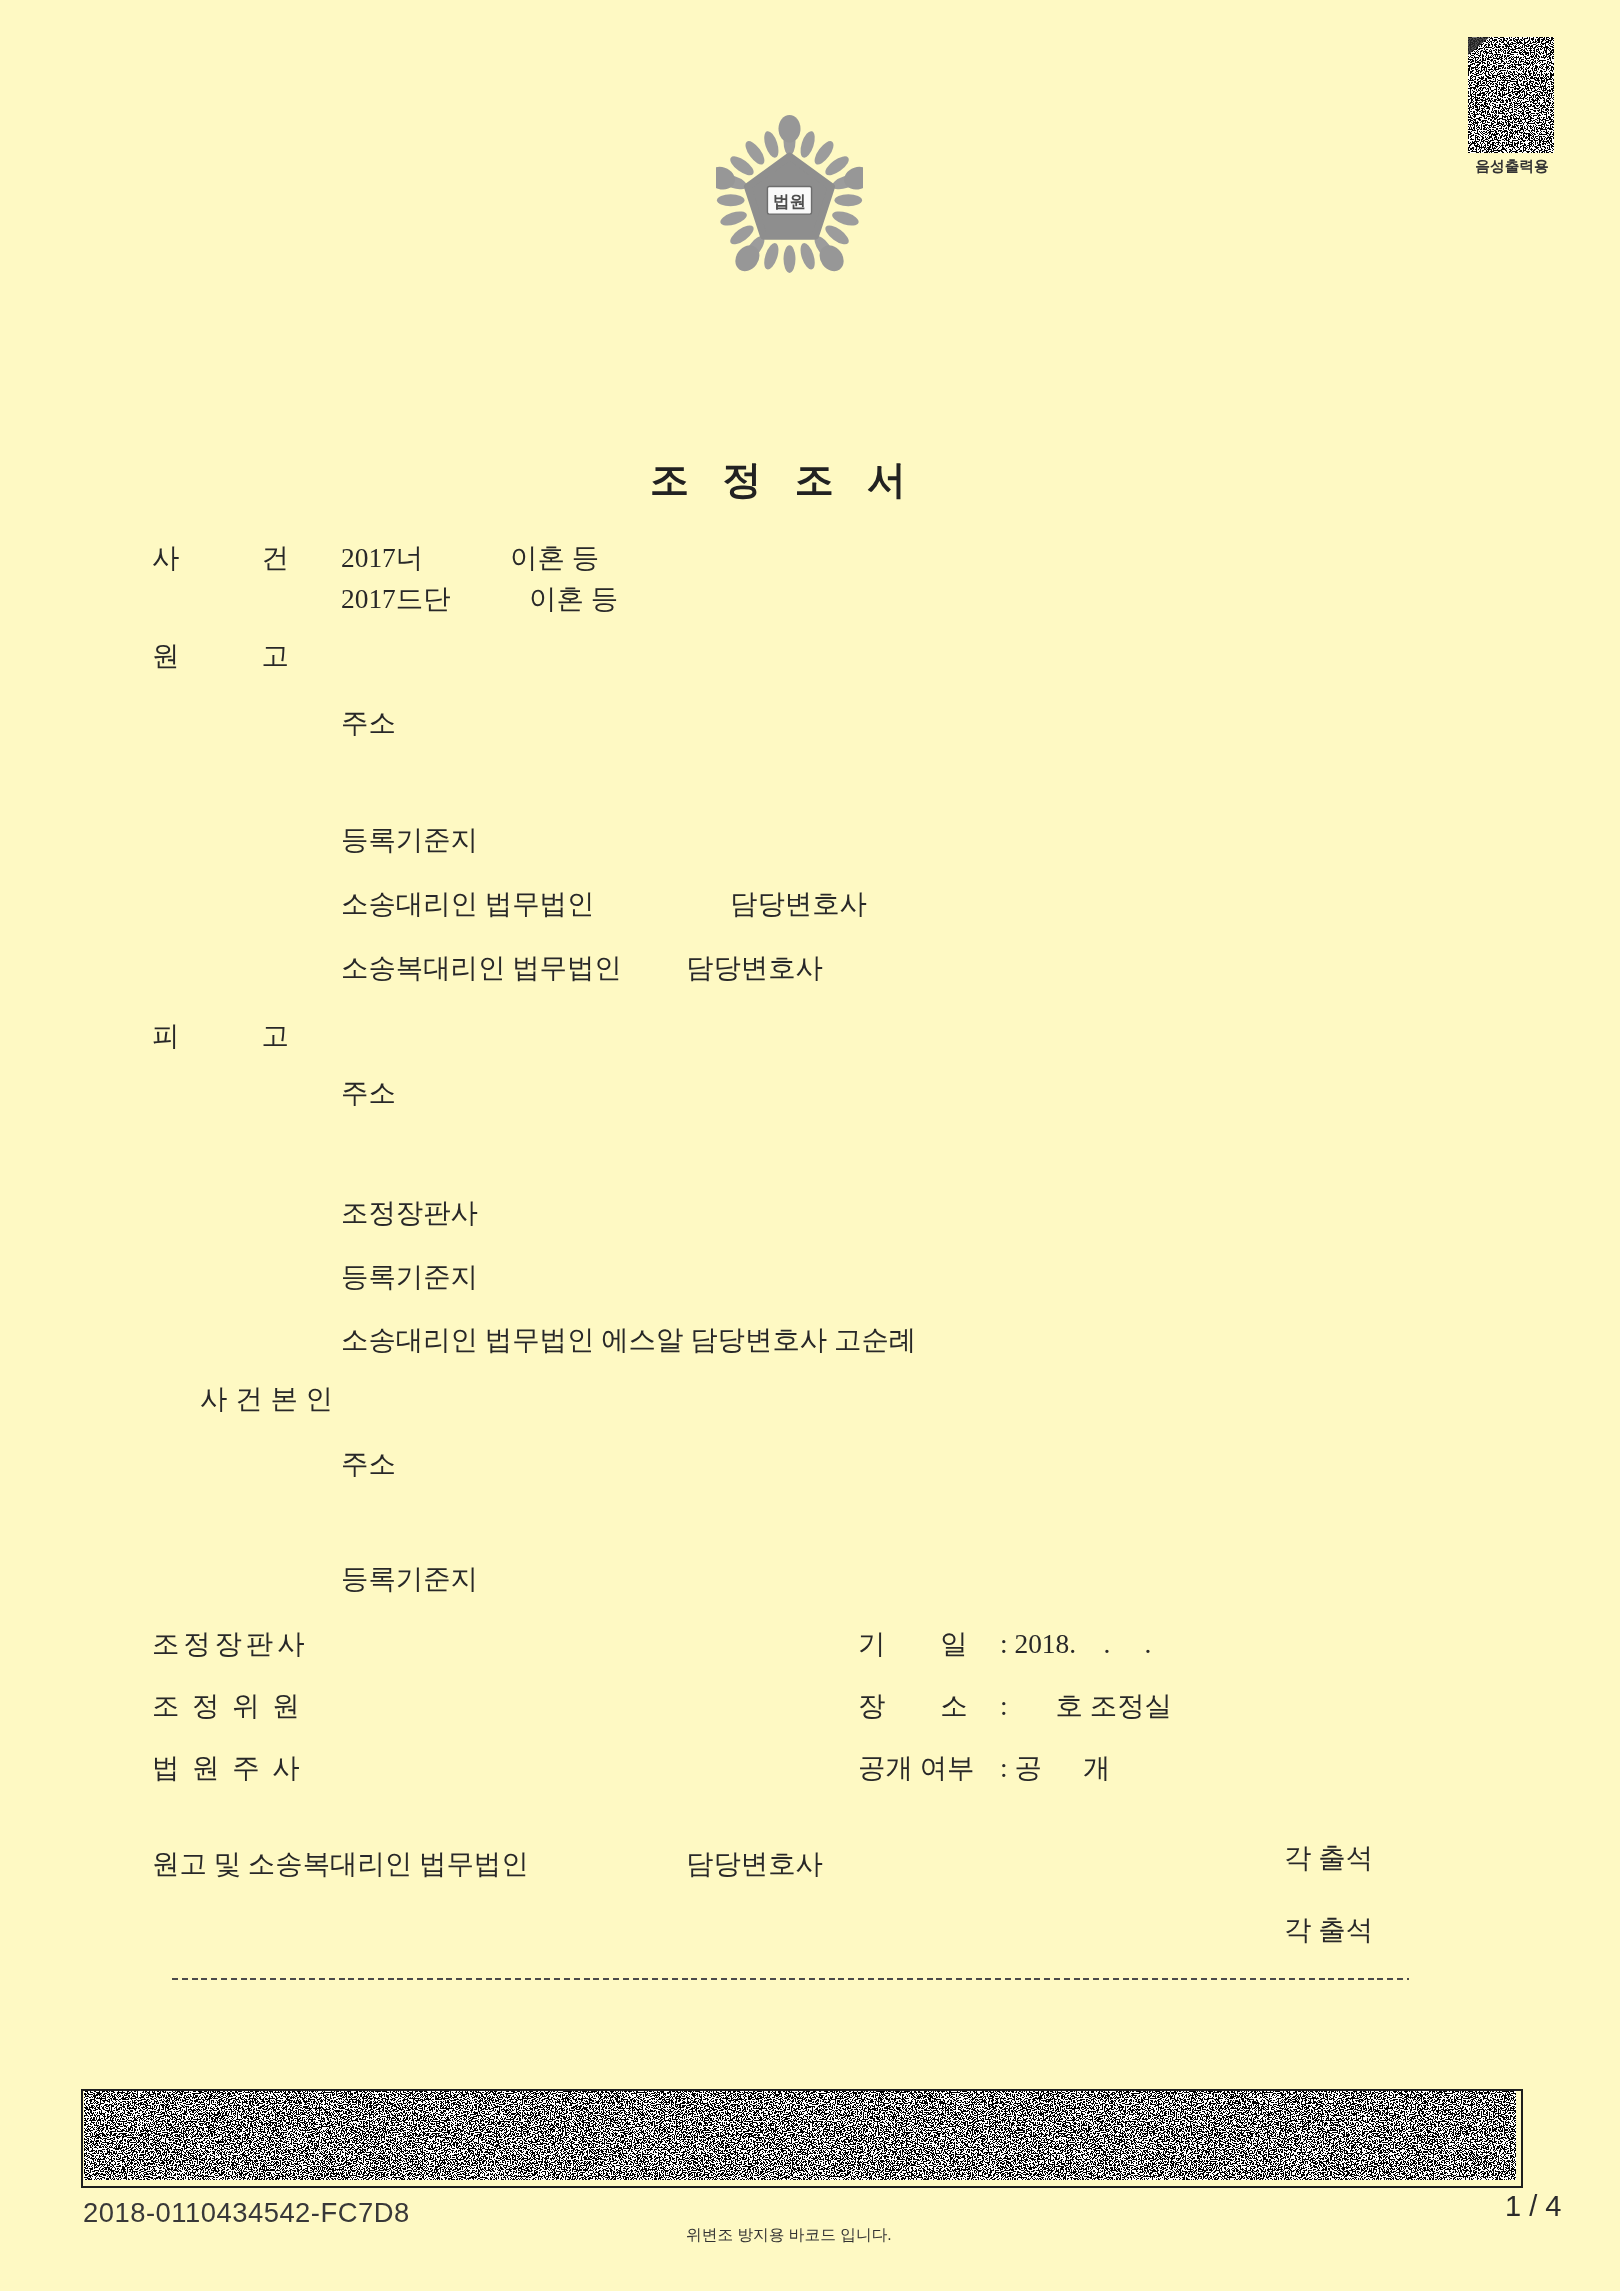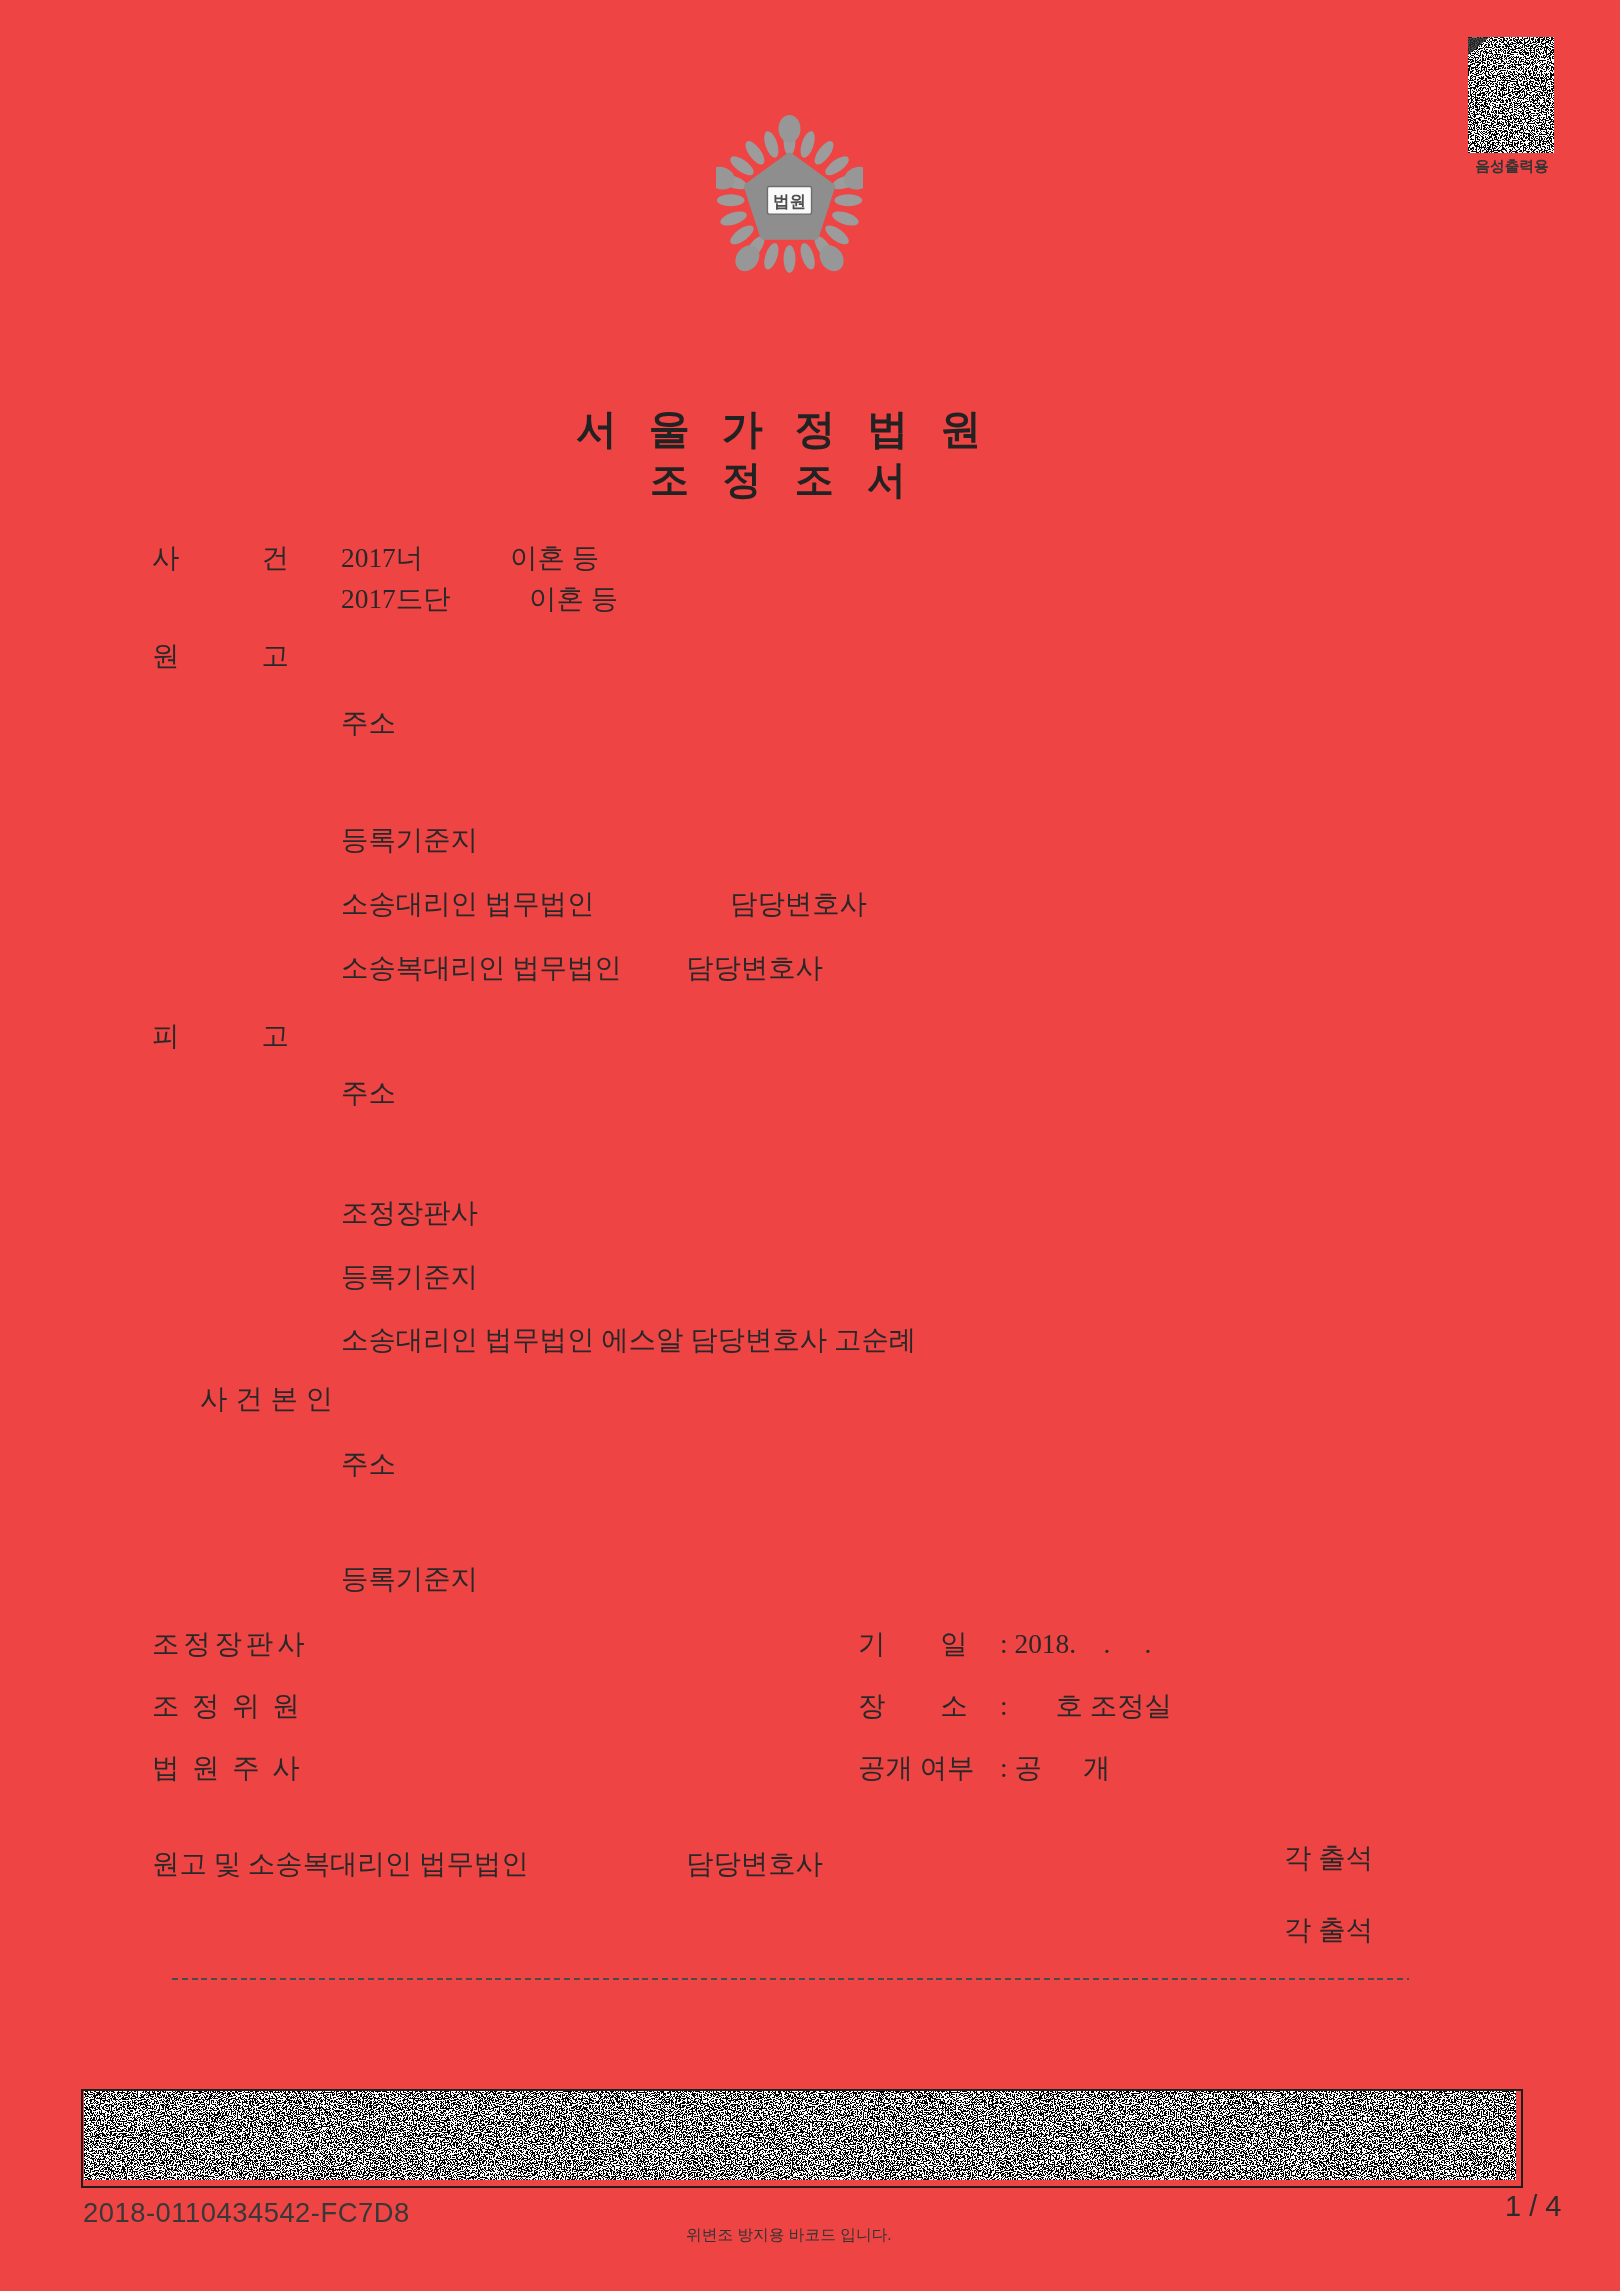--- a/index.html
+++ b/index.html
@@ -1,16 +1,16 @@
 <!DOCTYPE html>
 <html><head>
 <meta charset="utf-8">
 <style>
   html,body{margin:0;padding:0;background:#ffffff;}
-  .page{position:relative;width:1620px;height:2292px;background:#ef4444;overflow:hidden;
+  .page{position:relative;width:1620px;height:2292px;background:#fef9c3;overflow:hidden;
         font-family:"Liberation Serif","DejaVu Serif",serif;}
   .t{position:absolute;font-size:27.4px;line-height:1.25;color:#282828;white-space:pre;
      font-family:"Liberation Serif","DejaVu Serif",serif;}
   .ls4{letter-spacing:3.9px;font-family:Liberation Serif, serif;}
   .ls8{letter-spacing:7.8px;margin-left:48px;}
   .ls13{letter-spacing:12.7px;}
   .title1{position:absolute;left:0;width:1568px;top:402px;text-align:center;font-size:41px;
           font-weight:bold;letter-spacing:10.8px;color:#222;white-space:pre;}
   .title2{position:absolute;left:0;width:1568px;top:453px;text-align:center;font-size:39px;
           font-weight:bold;letter-spacing:11.8px;color:#222;white-space:pre;}
@@ -80,21 +80,20 @@
       <use href="#bp" transform="rotate(72 80 94)"></use>
         <use href="#bp" transform="rotate(144 80 94)"></use>
       <use href="#bp" transform="rotate(216 80 94)"></use>
         <use href="#bp" transform="rotate(288 80 94)"></use>
     </g>
     <path d="M80 46 L125.6 79.2 L108.2 132.8 L51.8 132.8 L34.4 79.2 Z" fill="#8e8e8e" stroke="#8e8e8e" stroke-width="8" stroke-linejoin="round"></path>
     <rect x="56" y="79" width="48" height="30" rx="2" fill="#fafafa" stroke="#6d6d6d" stroke-width="1.5"></rect>
     <text x="80" y="101" text-anchor="middle" font-size="18" font-weight="bold" fill="#4d4d4d" font-family="Liberation Serif, DejaVu Serif, serif">법원</text>
   </svg>
 
-  <div class="title1">서 울 가 정 법 원</div>
   <div class="title2">조 정 조 서</div>
 
   <div class="t" style="top:541px;left:152px">사　　　건</div>
   <div class="t" style="top:541px;left:341px">2017너</div>
   <div class="t" style="top:541px;left:510px">이혼 등</div>
   <div class="t" style="top:582px;left:341px">2017드단</div>
   <div class="t" style="top:582px;left:529px">이혼 등</div>
 
   <div class="t" style="top:639px;left:152px">원　　　고</div>
   <div class="t" style="top:706px;left:341px">주소</div>

